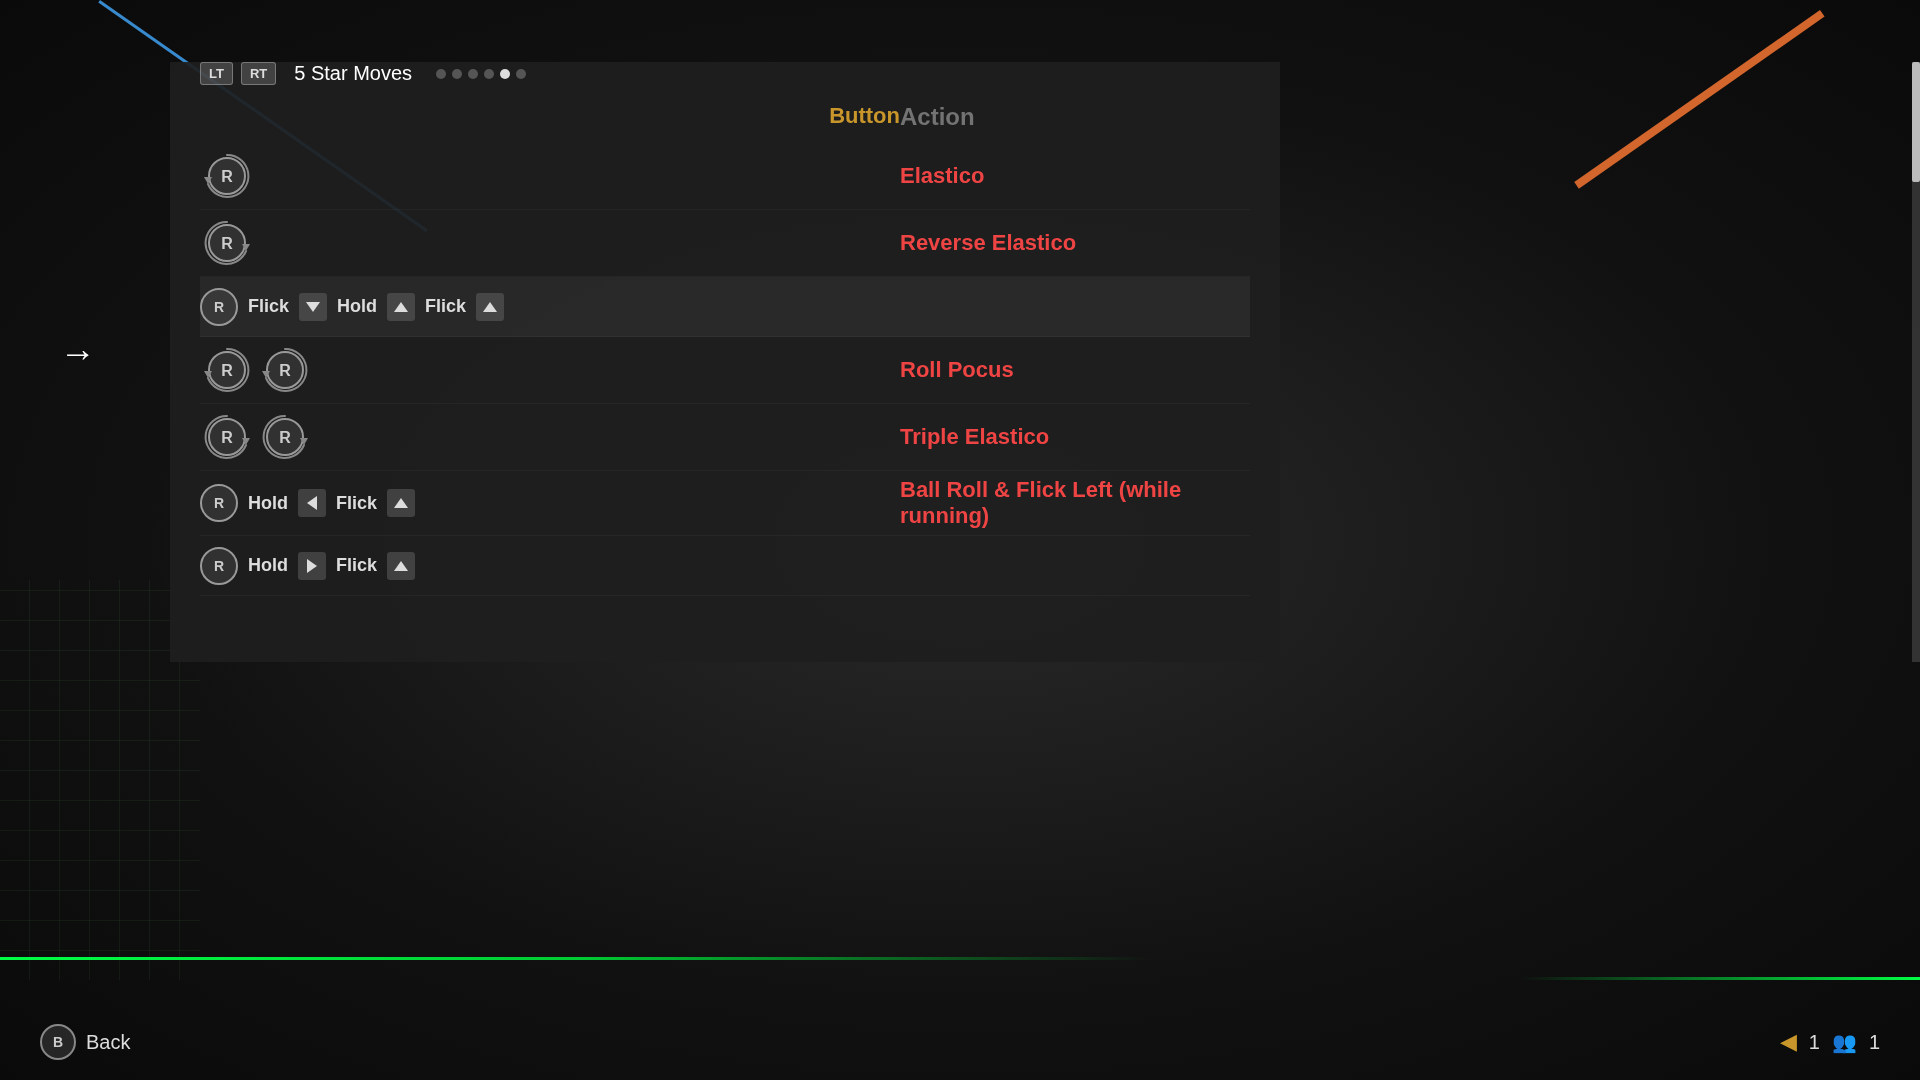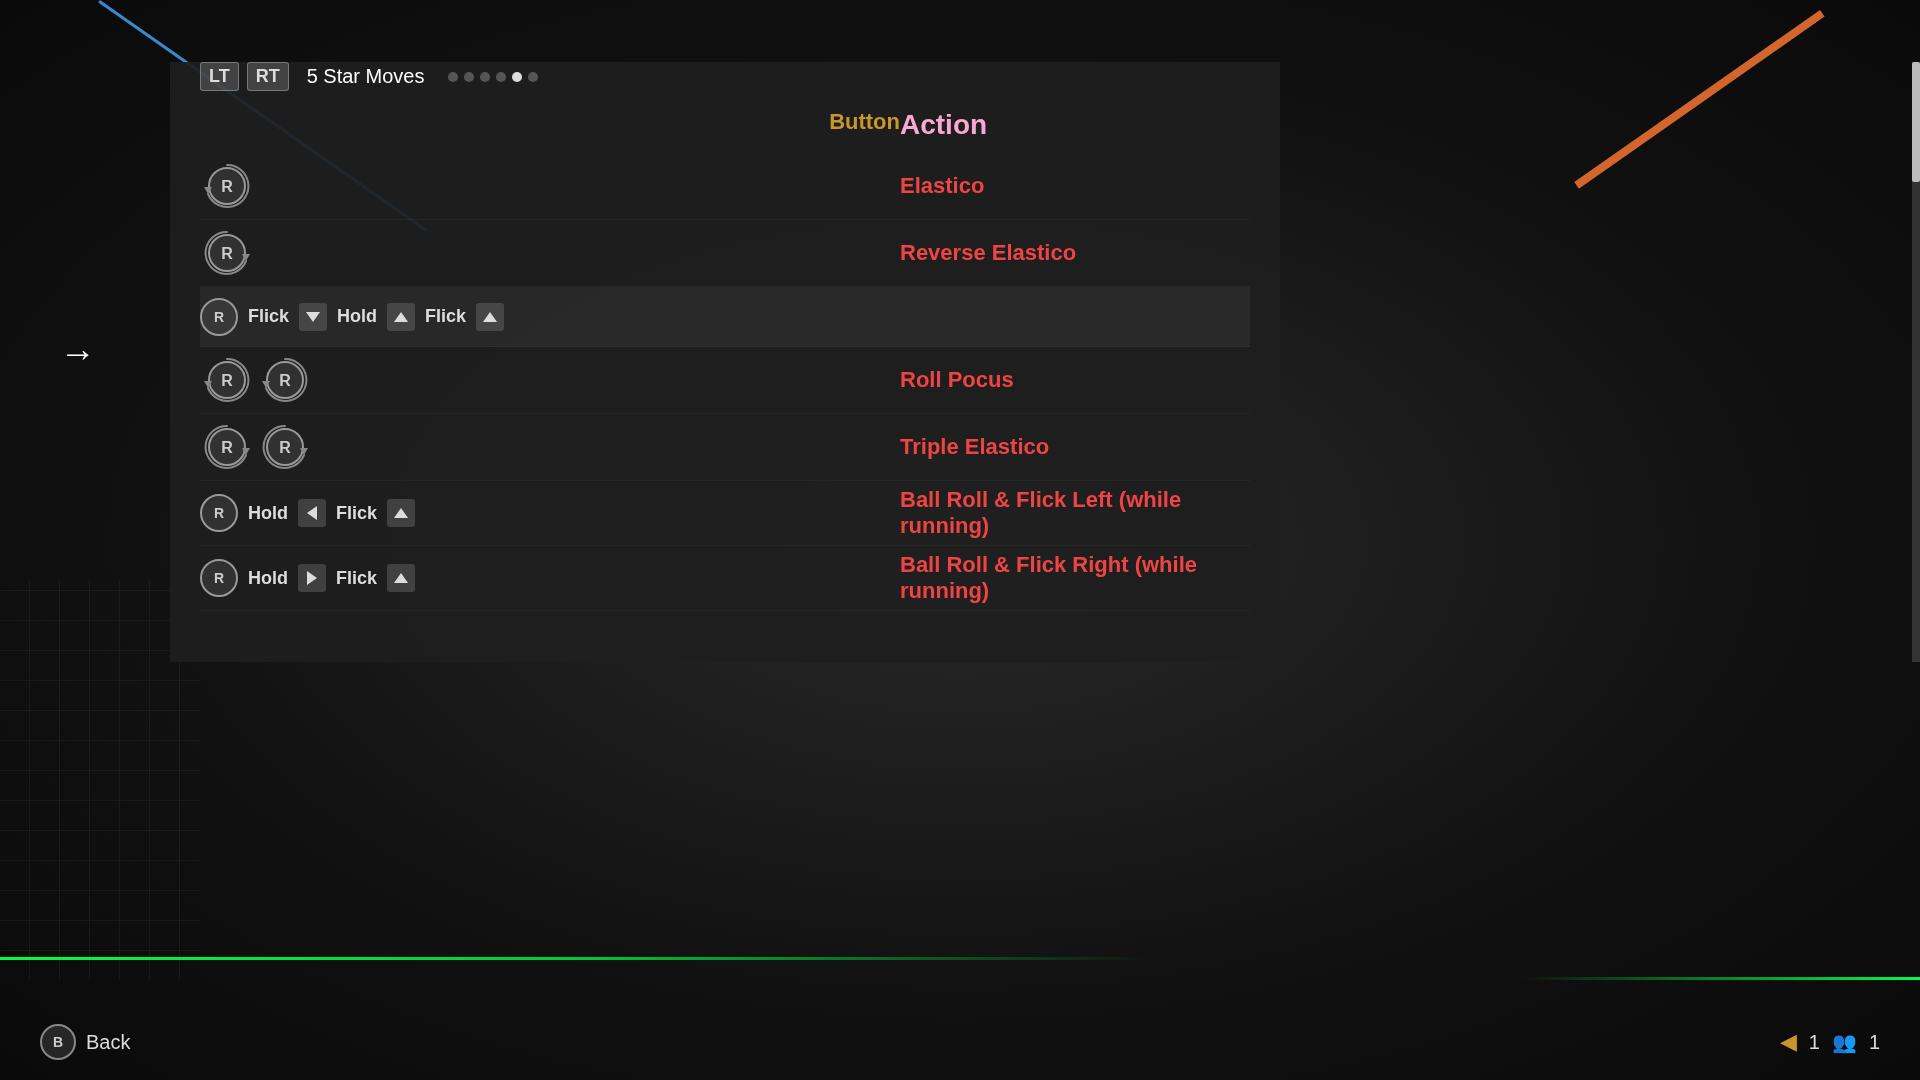--- a/index.html
+++ b/index.html
@@ -139,21 +139,21 @@
     .trigger-buttons {
       display: flex;
       gap: 8px;
       margin-right: 18px;
     }
 
     .trigger-btn {
       background: rgba(180,180,180,0.25);
       border: 1px solid rgba(200,200,200,0.4);
       color: #ddd;
-      font-size: 18px;
+      font-size: 13px;
       font-weight: bold;
       padding: 3px 8px;
       border-radius: 3px;
     }
 
     .category-name {
       color: #fff;
       font-size: 20px;
       font-weight: 400;
       margin-right: 24px;
@@ -185,22 +185,22 @@
     }
 
     .col-button-label {
       color: #c8962a;
       font-size: 22px;
       font-weight: 700;
       width: 700px;
     }
 
     .col-action-label {
-      color: #f9a8d4;
-      font-size: 28px;
+      color: #737373;
+      font-size: 24px;
       font-weight: 700;
     }
 
     
     .moves-list {
       padding: 0 30px;
     }
 
     .move-row {
       display: flex;
@@ -535,21 +535,20 @@
           </svg>
         </div>
         <span class="btn-label">Flick</span>
 
         <div class="dir-arrow">
           <svg viewBox="0 0 18 18" fill="none">
             <polygon points="9,4 2,14 16,14" fill="#ddd"></polygon>
           </svg>
         </div>
       </div>
-      <div class="move-action-col">Ball Roll &amp; Flick Right (while running)</div>
     </div>
 
   </div>
 </div>
 
 <div class="scrollbar">
   <div class="scrollbar-thumb"></div>
 </div>
 
 <div class="bottom-bar">

